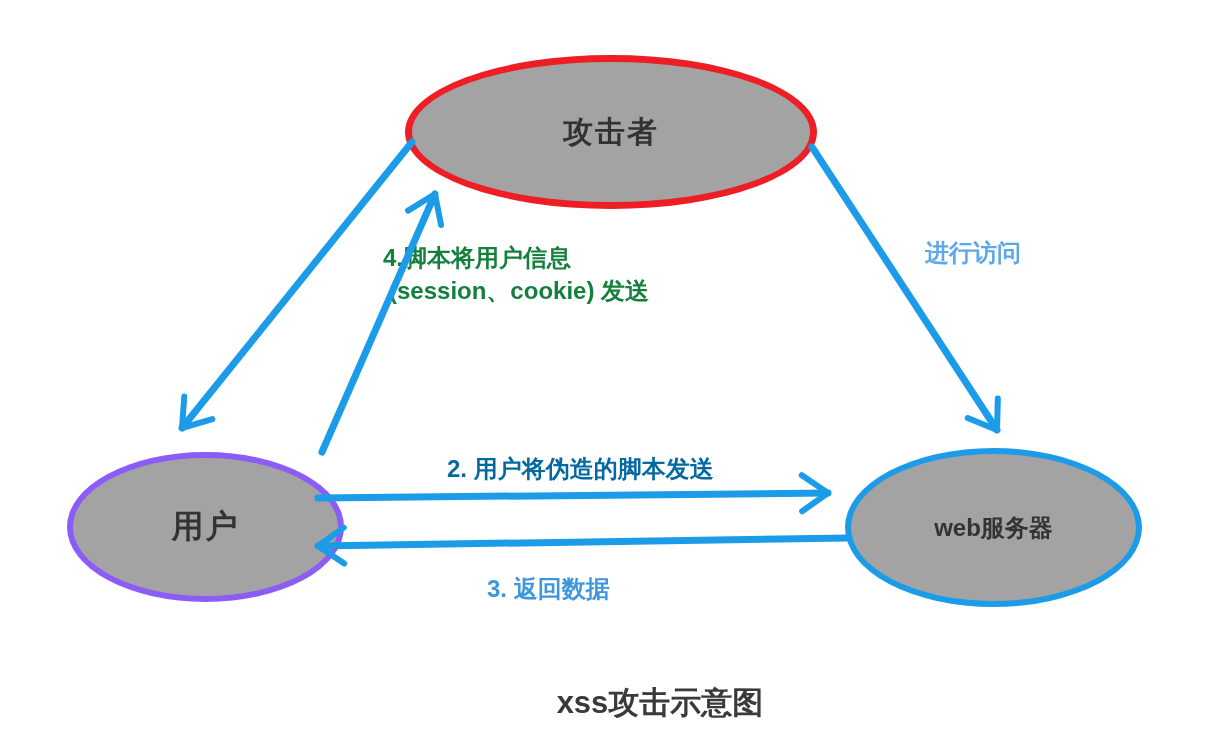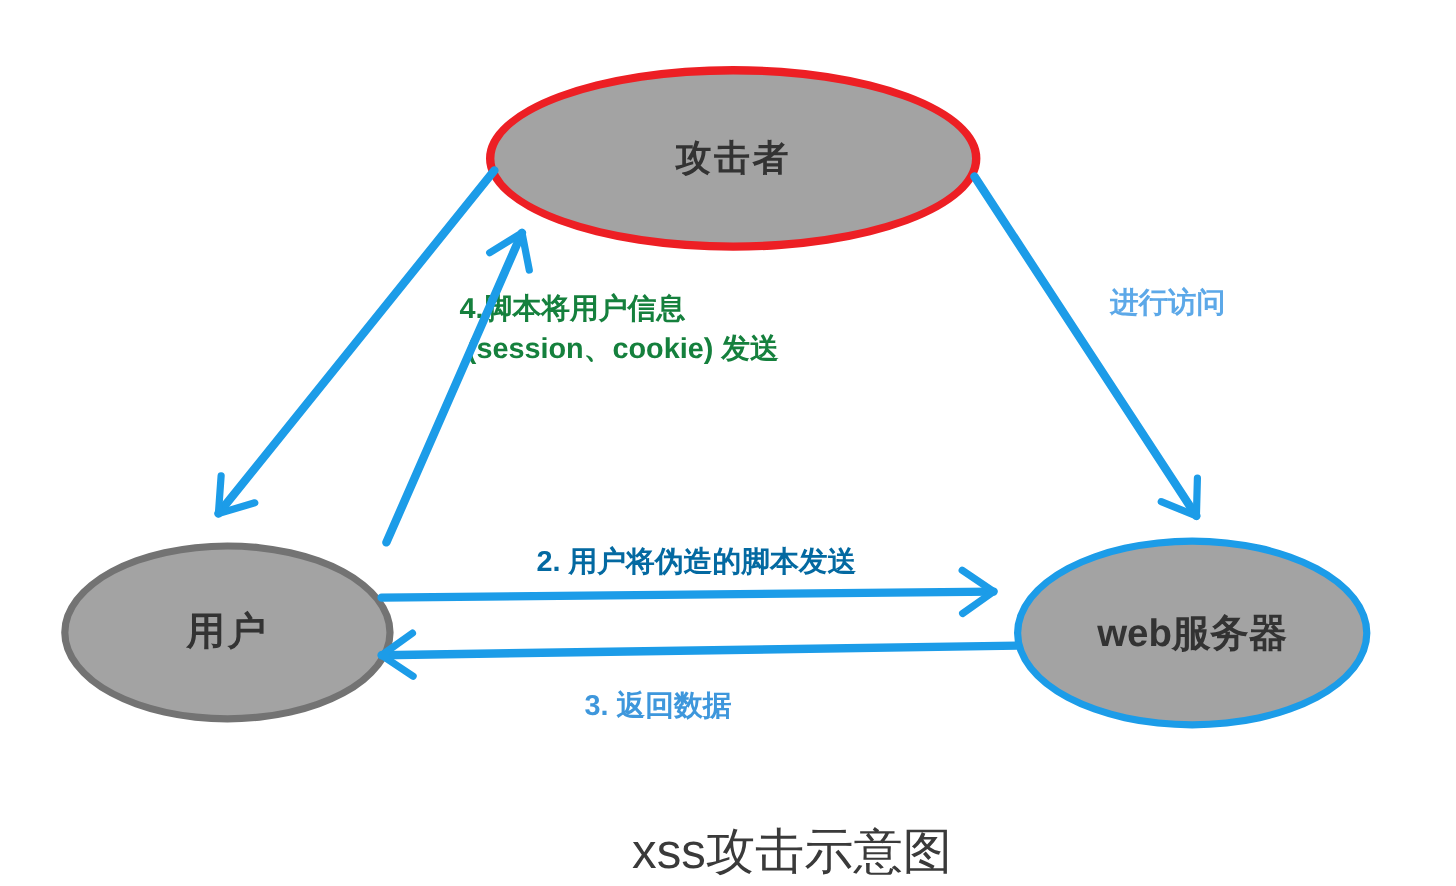--- a/index.html
+++ b/index.html
@@ -29,31 +29,31 @@
     font-weight: bold;
   }
   .node-attacker {
     left: 405px; top: 55px;
     width: 398px; height: 140px;
     border: 7px solid #ED1F24;
     font-size: 30px;
     letter-spacing: 2px;
   }
   .node-user {
-    left: 51px; top: 452px;
+    left: 67px; top: 452px;
     width: 265px; height: 138px;
-    border: 6px solid #737373;
+    border: 6px solid #8b5cf6;
     font-size: 32px;
     letter-spacing: 2px;
   }
   .node-webserver {
     left: 845px; top: 448px;
     width: 285px; height: 147px;
     border: 6px solid #1C9CE8;
-    font-size: 32px;
+    font-size: 24px;
   }
   .step-label {
     position: absolute;
     z-index: 1;
     font-weight: 600;
     line-height: 33px;
     font-size: 24px;
     white-space: nowrap;
   }
   .label-step1 { left: 95px;  top: 215px; color: #2E8FD9; }
@@ -61,22 +61,23 @@
   .label-step3 { left: 487px; top: 557px; color: #3E97DC; margin-top: 15px; }
   .label-step4 { left: 383px; top: 241px; color: #15803d; }
   .label-step4 .line2 { padding-left: 6px; }
   .label-step5 { left: 925px; top: 236px; color: #5CA8E8; }
   .caption {
     position: absolute;
     left: 660px; top: 682px;
     transform: translateX(-50%);
     z-index: 1;
     color: #3A3A3A;
-    font-size: 41px;
+    font-size: 31px;
     white-space: nowrap;
+    font-weight: bold;
   }
 </style>
 </head>
 <body>
 
 <div class="canvas">
 
   <svg class="arrow-layer" width="1213" height="738" viewBox="0 0 1213 738" xmlns="http://www.w3.org/2000/svg">
     <defs>
       <marker id="ah" viewBox="0 0 48 48" refX="36" refY="24" markerWidth="48" markerHeight="48" orient="auto" markerUnits="userSpaceOnUse">

